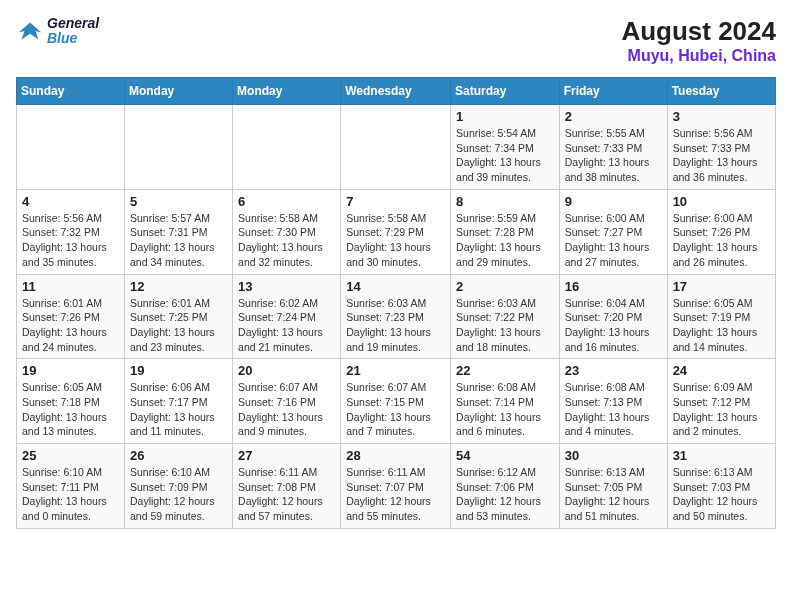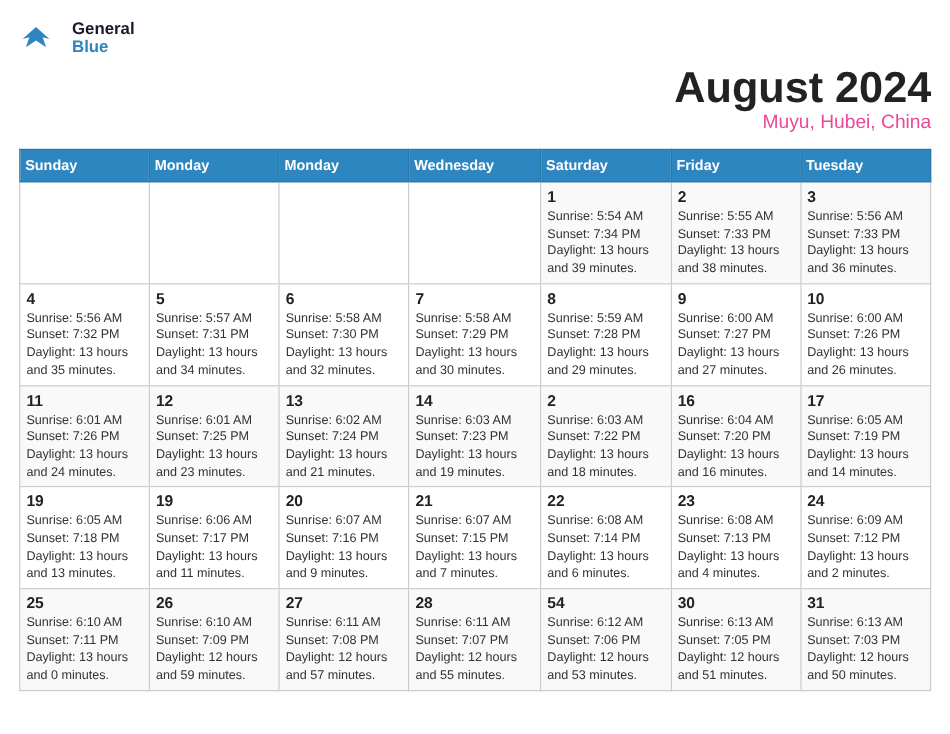--- a/index.html
+++ b/index.html
@@ -12,49 +12,49 @@
     }
     .header {
       display: flex;
       justify-content: space-between;
       align-items: flex-start;
       margin-bottom: 12px;
     }
     .logo {
       display: flex;
       align-items: center;
-      gap: 16px;
+      gap: 3px;
+      font-style: italic;
     }
     .logo-text {
       display: flex;
       flex-direction: column;
       font-size: 14px;
       font-weight: bold;
       color: #1a1a2e;
       line-height: 1.1;
     }
     .logo-text span:first-child { color: #1a1a2e; }
     .logo-text span:last-child { color: #2e86c1; }
     .logo-bird {
       width: 28px;
       height: 28px;
     }
     .title-block {
       text-align: right;
     }
     .title-block h1 {
-      font-size: 36px;
+      font-size: 26px;
       font-weight: bold;
       color: #222;
-      margin-top: 36px;
     }
     .title-block h2 {
       font-size: 16px;
-      font-weight: normal;
-      color: #ec4899;
+      font-weight: bold;
+      color: #6d28d9;
     }
     .calendar {
       width: 100%;
       border-collapse: collapse;
       font-size: 11px;
     }
     .calendar thead th {
       background: #2e86c1;
       color: #fff;
       padding: 6px 4px;

